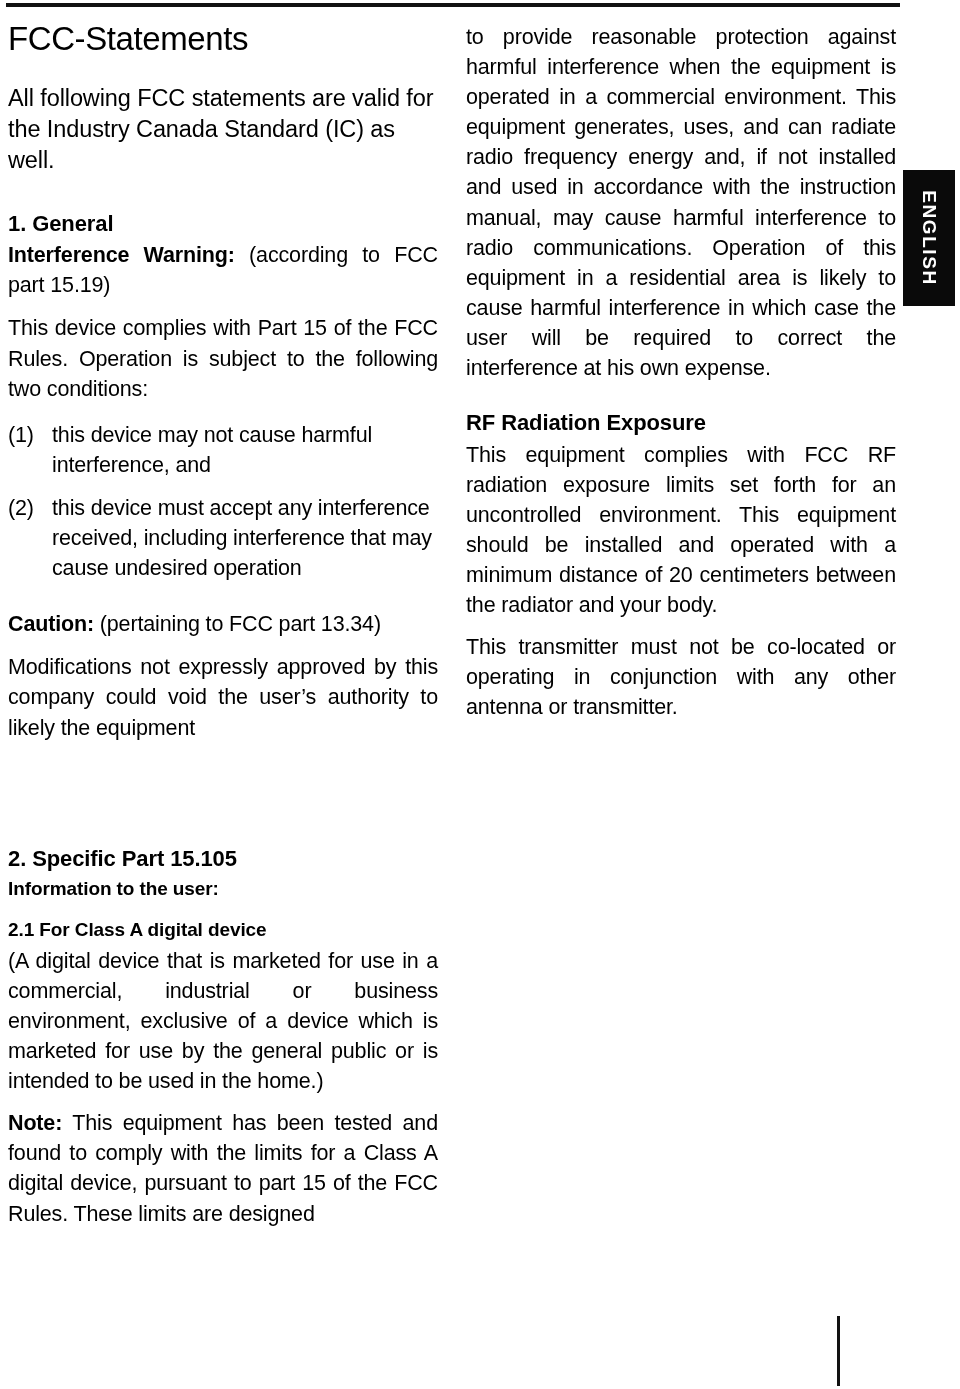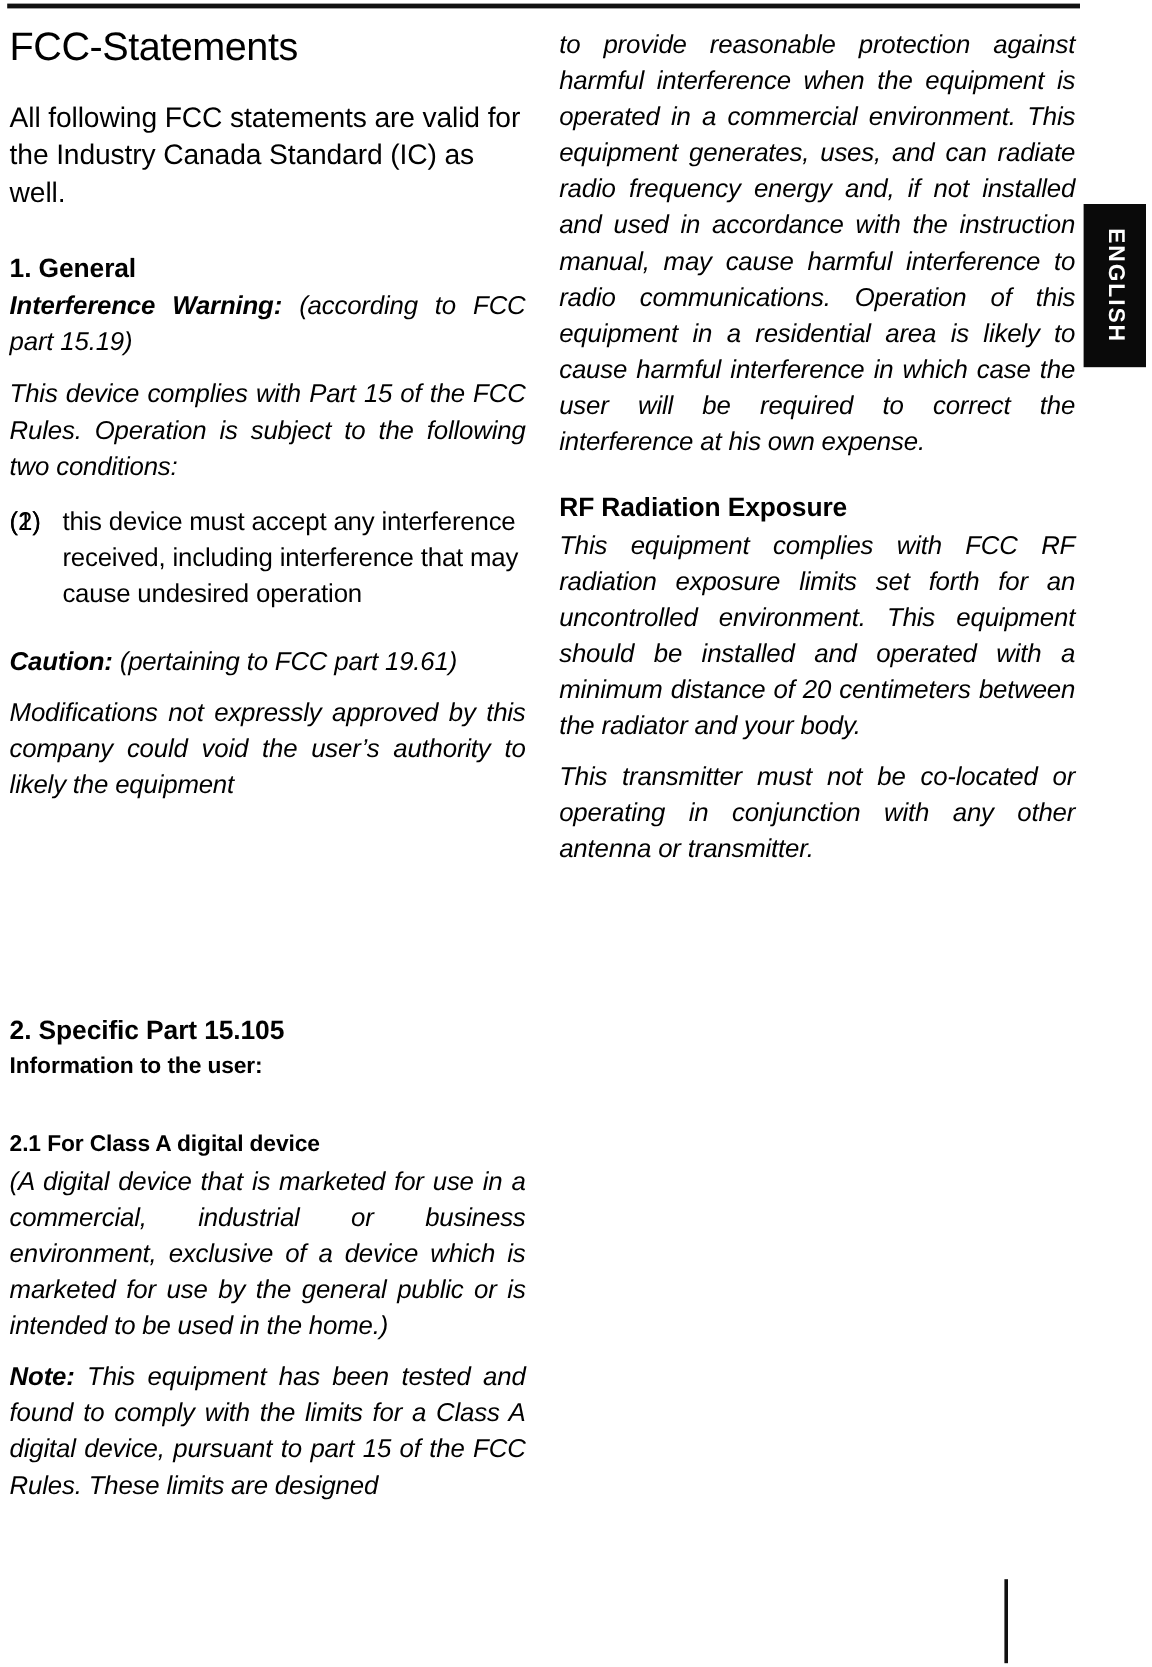--- a/index.html
+++ b/index.html
@@ -108,21 +108,20 @@
     font-weight: bold;
     line-height: 1.32;
     letter-spacing: -0.1px;
   }
   p.body {
     margin: 0 0 12px 0;
     font-size: 21.5px;
     line-height: 1.40;
     text-align: justify;
     letter-spacing: -0.15px;
-    font-style: italic;
   }
   p.body-last { margin-bottom: 0; }
   p.body-tight { margin-bottom: 13px; }
   .run-in {
     font-weight: bold;
     margin-top: 44px;
   }
 
   
   ol.conditions {
@@ -169,31 +168,32 @@
 
   <p class="body body-tight">
     <span class="run-in">Interference Warning:</span><span> (according to FCC part 15.19)</span>
   </p>
 
   <p class="body">This device complies with Part 15 of the FCC Rules. Operation is subject to the following two conditions:</p>
 
   <ol class="conditions">
     <li>
       <span class="marker">(1)</span>
+      <span>this device may not cause harmful interference, and</span>
     </li>
     <li>
       <span class="marker">(2)</span>
       <span>this device must accept any interference received, including interference that may cause undesired operation</span>
     </li>
   </ol>
 
   <div class="spacer-caution"></div>
 
   <p class="body body-tight">
-    <span class="run-in">Caution:</span><span> (pertaining to FCC part 19.61)</span>
+    <span class="run-in">Caution:</span><span> (pertaining to FCC part 13.34)</span>
   </p>
 
   <p class="body body-last">Modifications not expressly approved by this company could void the user’s authority to likely the equipment</p>
 </div>
 
 <div class="col col-right">
 
   <p class="body">to provide reasonable protection against harmful interference when the equipment is operated in a commercial environment. This equipment generates, uses, and can radiate radio frequency energy and, if not installed and used in accordance with the instruction manual, may cause harmful interference to radio communications. Operation of this equipment in a residential area is likely to cause harmful interference in which case the user will be required to correct the interference at his own expense.</p>
 
   <h3 class="sec-head-gap">RF Radiation Exposure</h3>
@@ -202,21 +202,21 @@
 
   <p class="body body-last">This transmitter must not be co-located or operating in conjunction with any other antenna or transmitter.</p>
 </div>
 
 <div class="col-left-lower">
 
   <h3 class="sec-head">2. Specific Part 15.105</h3>
 
   <h4 class="sub-head">Information to the user:</h4>
 
-  <h4 class="sub-head" style="margin-top:40px;">2.1 For Class A digital device</h4>
+  <h4 class="sub-head" style="margin-top:16px;">2.1 For Class A digital device</h4>
 
   <p class="body">(A digital device that is marketed for use in a commercial, industrial or business environment, exclusive of a device which is marketed for use by the general public or is intended to be used in the home.)</p>
 
   <p class="body body-last">
     <span class="run-in">Note:</span><span> This equipment has been tested and found to comply with the limits for a Class A digital device, pursuant to part 15 of the FCC Rules. These limits are designed</span>
   </p>
 </div>
 
 <div class="bottom-tick"></div>
 

